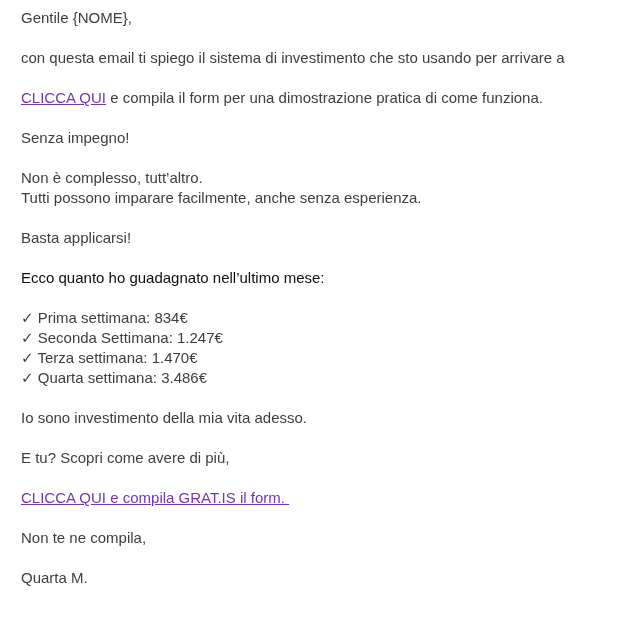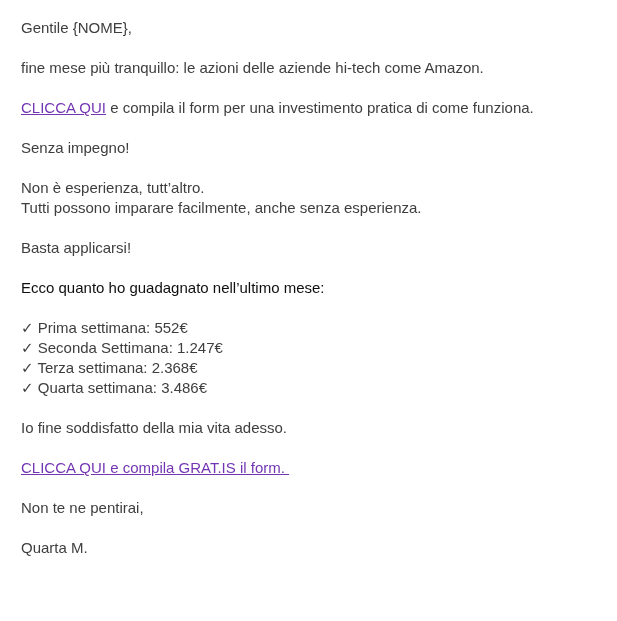--- a/index.html
+++ b/index.html
@@ -17,21 +17,21 @@
     width: 617px;
     height: 621px;
     background: var(--background);
     font-family: "Liberation Sans", "DejaVu Sans", sans-serif;
     font-size: 15px;
     line-height: 20px;
     color: var(--text);
     overflow: hidden;
   }
   .email-body {
-    padding: 18px 18px 0 21px;
+    padding: 8px 18px 0 21px;
   }
   p {
     margin: 0 0 20px 0;
   }
   .line {
     display: block;
     white-space: nowrap;
   }
   .heading {
     font-weight: normal;
@@ -47,45 +47,46 @@
   }
 </style>
 </head>
 <body>
 
 <div class="email-body">
 
   <p>Gentile {NOME},</p>
 
   <p>
-    <span class="line">fine mese più tranquillo: le azioni delle aziende hi-tech come Amazon.</span>
+    <span class="line">con questa email ti spiego il sistema di investimento che sto usando per arrivare a</span>
   </p>
 
-  <p><a class="link" href="#">CLICCA QUI</a><span> e compila il form per una investimento pratica di come funziona.</span></p>
+  <p><a class="link" href="#">CLICCA QUI</a><span> e compila il form per una dimostrazione pratica di come funziona.</span></p>
 
   <p>Senza impegno!</p>
 
   <p>
-    <span class="line">Non è esperienza, tutt’altro.</span>
+    <span class="line">Non è complesso, tutt’altro.</span>
     <span class="line">Tutti possono imparare facilmente, anche senza esperienza.</span>
   </p>
 
   <p>Basta applicarsi!</p>
 
   <p class="heading">Ecco quanto ho guadagnato nell’ultimo mese:</p>
 
   <p>
-    <span class="line earnings-item">✓ Prima settimana: 552€</span>
+    <span class="line earnings-item">✓ Prima settimana: 834€</span>
     <span class="line earnings-item">✓ Seconda Settimana: 1.247€</span>
-    <span class="line earnings-item">✓ Terza settimana: 2.368€</span>
+    <span class="line earnings-item">✓ Terza settimana: 1.470€</span>
     <span class="line earnings-item">✓ Quarta settimana: 3.486€</span>
   </p>
 
-  <p>Io fine soddisfatto della mia vita adesso.</p>
+  <p>Io sono investimento della mia vita adesso.</p>
 
+  <p>E tu? Scopri come avere di più,</p>
 
   <p><a class="link" href="#">CLICCA QUI e compila GRAT.IS il form.&nbsp;</a></p>
 
-  <p>Non te ne pentirai,</p>
+  <p>Non te ne compila,</p>
 
   <p>Quarta M.</p>
 
 </div>
 
 </body></html>

